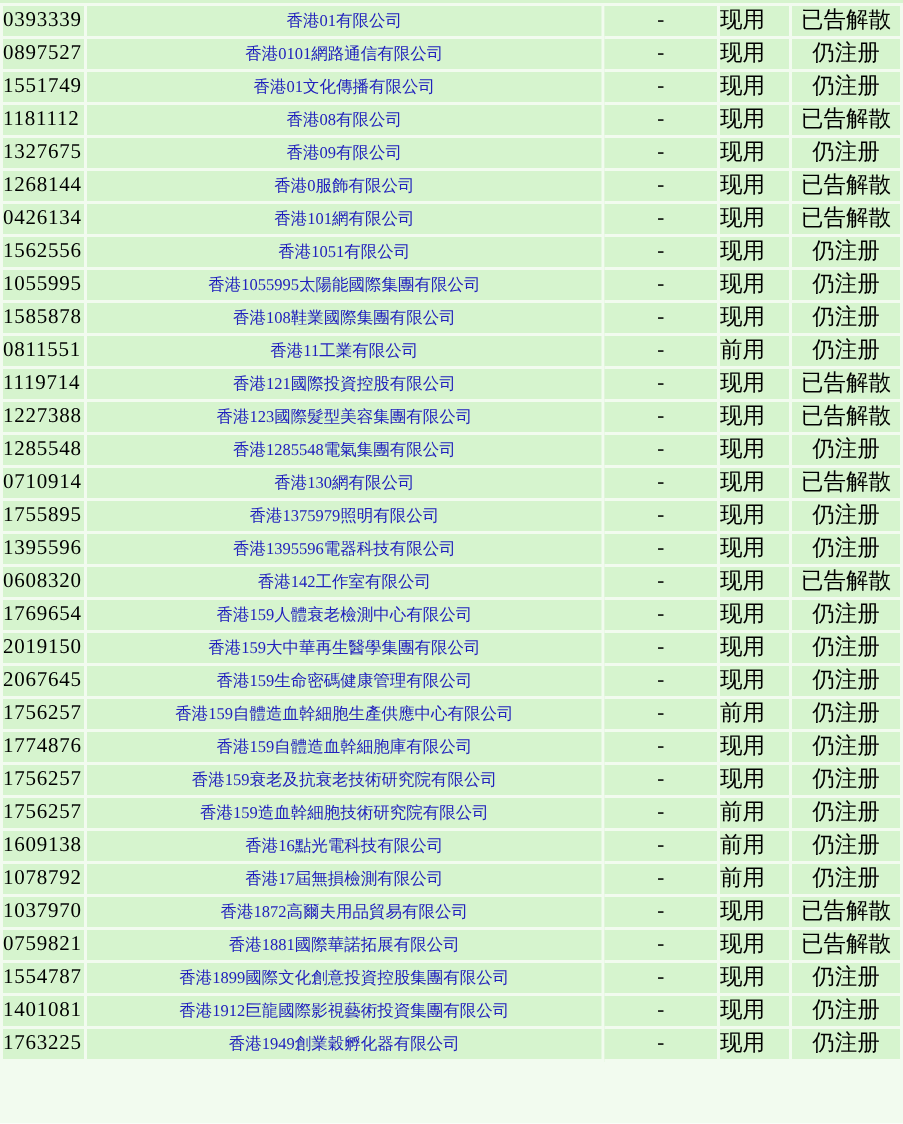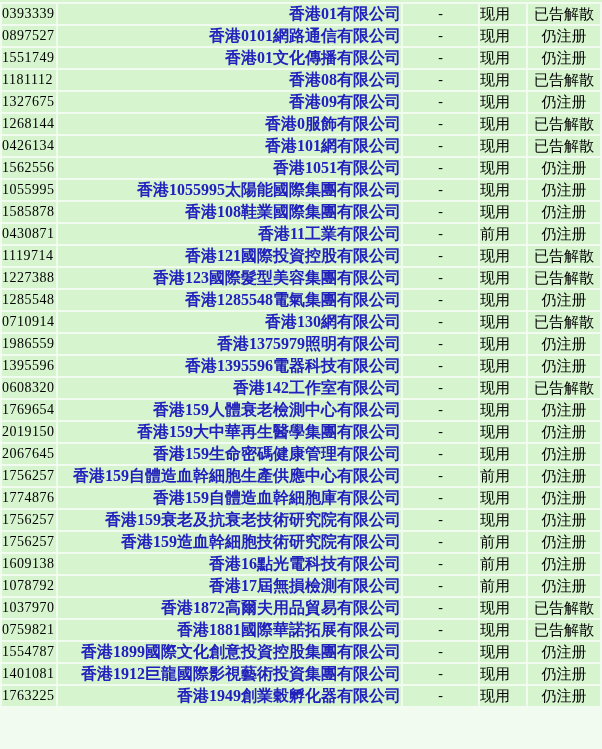--- a/index.html
+++ b/index.html
@@ -44,21 +44,21 @@
     line-height: 18px;
   }
   table.results td:first-child {
     border-left: 2px solid var(--grid-line, #f2fbef);
   }
   table.results td:last-child {
     border-right: 2px solid var(--grid-line, #f2fbef);
     text-align: center;
   }
   td.c-num   { text-align: left;  padding-left: 6px; letter-spacing: 0.5px; }
-  td.c-name  { text-align: right;  padding-left: 3px; font-size: 16px; font-weight: bold; }
+  td.c-name  { text-align: center;  padding-left: 3px; font-size: 11px; }
   td.c-dash  { text-align: center; }
   td.c-use   { text-align: left; font-size: 15px; }
   td.c-status{ text-align: center; font-size: 15px; }
   a.company-link {
     color: var(--link-blue, #2121bd);
     text-decoration: none;
     cursor: pointer;
   }
 </style>
 </head>
@@ -140,21 +140,21 @@
           <td class="c-status">仍注册</td>
         </tr>
         <tr>
           <td class="c-num">1585878</td>
           <td class="c-name"><a class="company-link">香港108鞋業國際集團有限公司</a></td>
           <td class="c-dash">-</td>
           <td class="c-use">现用</td>
           <td class="c-status">仍注册</td>
         </tr>
         <tr>
-          <td class="c-num">0430871</td>
+          <td class="c-num">0811551</td>
           <td class="c-name"><a class="company-link">香港11工業有限公司</a></td>
           <td class="c-dash">-</td>
           <td class="c-use">前用</td>
           <td class="c-status">仍注册</td>
         </tr>
         <tr>
           <td class="c-num">1119714</td>
           <td class="c-name"><a class="company-link">香港121國際投資控股有限公司</a></td>
           <td class="c-dash">-</td>
           <td class="c-use">现用</td>
@@ -175,21 +175,21 @@
           <td class="c-status">仍注册</td>
         </tr>
         <tr>
           <td class="c-num">0710914</td>
           <td class="c-name"><a class="company-link">香港130網有限公司</a></td>
           <td class="c-dash">-</td>
           <td class="c-use">现用</td>
           <td class="c-status">已告解散</td>
         </tr>
         <tr>
-          <td class="c-num">1986559</td>
+          <td class="c-num">1755895</td>
           <td class="c-name"><a class="company-link">香港1375979照明有限公司</a></td>
           <td class="c-dash">-</td>
           <td class="c-use">现用</td>
           <td class="c-status">仍注册</td>
         </tr>
         <tr>
           <td class="c-num">1395596</td>
           <td class="c-name"><a class="company-link">香港1395596電器科技有限公司</a></td>
           <td class="c-dash">-</td>
           <td class="c-use">现用</td>

